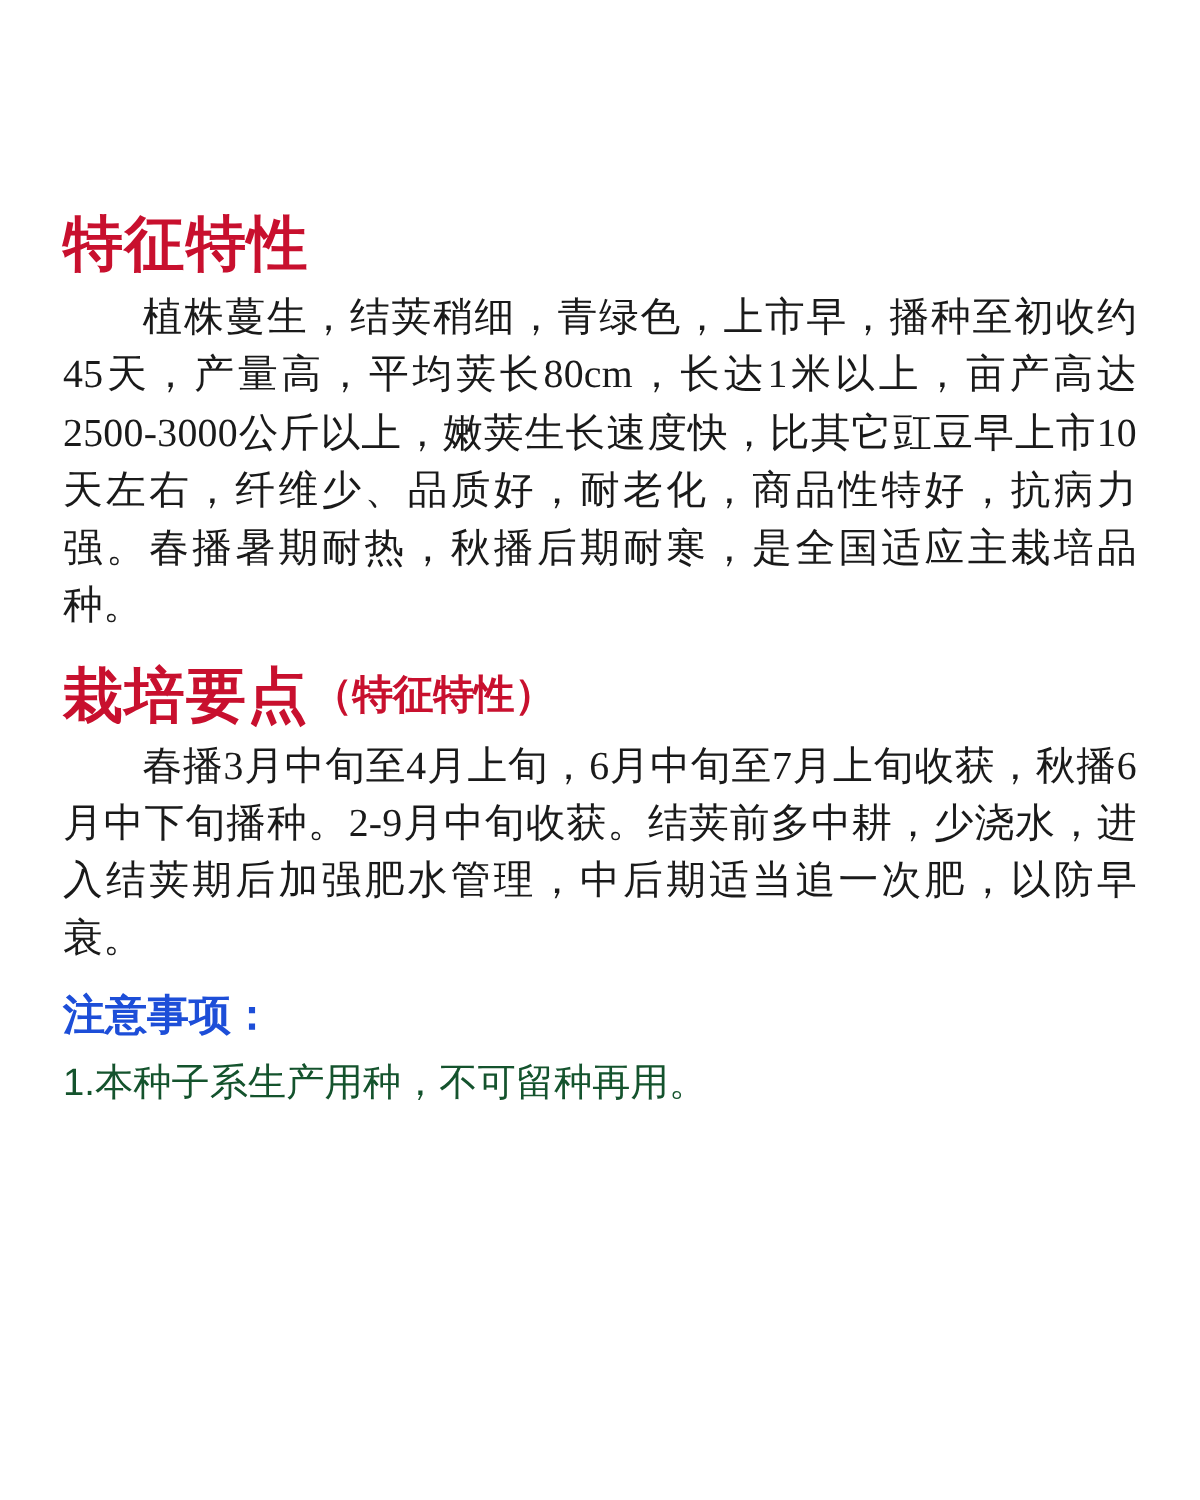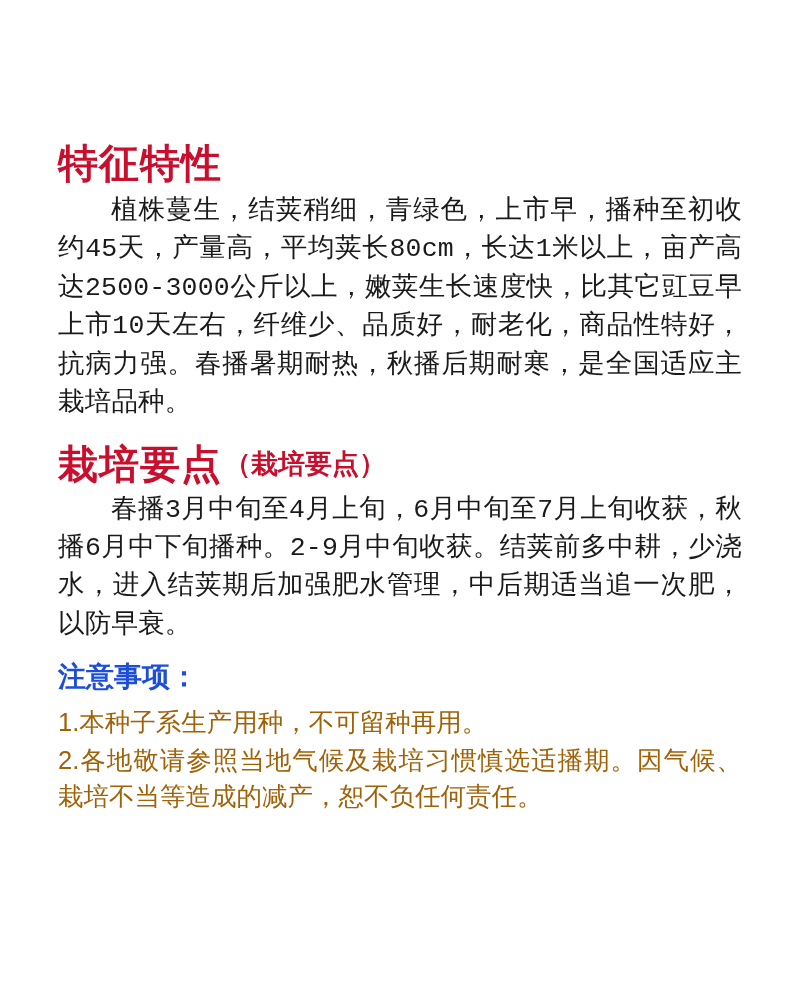--- a/index.html
+++ b/index.html
@@ -15,21 +15,21 @@
     overflow: hidden;
   }
   .page {
     position: relative;
     width: 800px;
     height: 1000px;
     box-sizing: border-box;
     padding: 140px 42px 0 42px;
   }
   .section {
-    margin: 16px;
+    margin: 0;
   }
   .heading {
     color: #c8102e;
     font-weight: bold;
     font-size: 40px;
     line-height: 1.15;
     letter-spacing: 1px;
     margin: 0 0 6px 0;
     font-family: "DejaVu Sans", "Liberation Sans", sans-serif;
   }
@@ -49,68 +49,67 @@
     margin-left: 2px;
     font-family: "DejaVu Sans", "Liberation Sans", sans-serif;
   }
   .body-text {
     font-size: 26.5px;
     line-height: 1.45;
     color: #1a1a1a;
     text-align: justify;
     margin: 0 0 10px 0;
     letter-spacing: 0.2px;
-    font-family: Liberation Mono, monospace;
+    font-family: Liberation Serif, serif;
   }
   .body-text.indent {
     text-indent: 2em;
   }
   .notice-heading {
     color: #1d4ed8;
     font-weight: bold;
     font-size: 28px;
     line-height: 1.2;
     margin: 16px 0 10px 0;
     font-family: "DejaVu Sans", "Liberation Sans", sans-serif;
   }
   .notice-list {
     margin: 0;
     padding: 0;
     list-style: none;
   }
   .notice-list li {
     font-size: 25.5px;
     line-height: 1.42;
-    color: #a16207;
+    color: #14532d;
     text-align: justify;
     margin-bottom: 2px;
     font-family: "Liberation Sans", "DejaVu Sans", sans-serif;
   }
   .sec1 { margin-top: 0; }
   .sec2 { margin-top: 18px; }
 </style>
 </head>
 <body>
 
 <div class="page">
 
   <div class="section sec1">
     <h1 class="heading">特征特性</h1>
     <p class="body-text indent">植株蔓生，结荚稍细，青绿色，上市早，播种至初收约45天，产量高，平均荚长80cm，长达1米以上，亩产高达2500-3000公斤以上，嫩荚生长速度快，比其它豇豆早上市10天左右，纤维少、品质好，耐老化，商品性特好，抗病力强。春播暑期耐热，秋播后期耐寒，是全国适应主栽培品种。</p>
   </div>
 
   <div class="section sec2">
     <div class="heading-row">
       <h1 class="heading">栽培要点</h1>
-      <span class="heading-sub">（栽培要点）</span>
+      <span class="heading-sub">（特征特性）</span>
     </div>
     <p class="body-text indent">春播3月中旬至4月上旬，6月中旬至7月上旬收获，秋播6月中下旬播种。2-9月中旬收获。结荚前多中耕，少浇水，进入结荚期后加强肥水管理，中后期适当追一次肥，以防早衰。</p>
   </div>
 
   <div class="section">
     <h2 class="notice-heading">注意事项：</h2>
     <ul class="notice-list">
       <li>1.本种子系生产用种，不可留种再用。</li>
-      <li>2.各地敬请参照当地气候及栽培习惯慎选适播期。因气候、栽培不当等造成的减产，恕不负任何责任。</li>
     </ul>
   </div>
 
 </div>
 
 </body></html>

